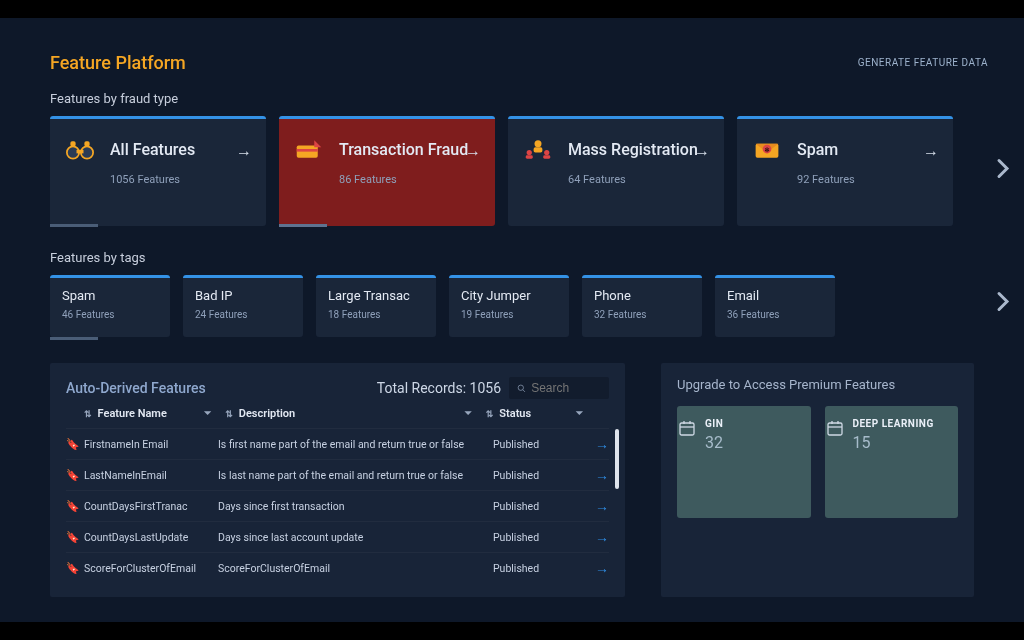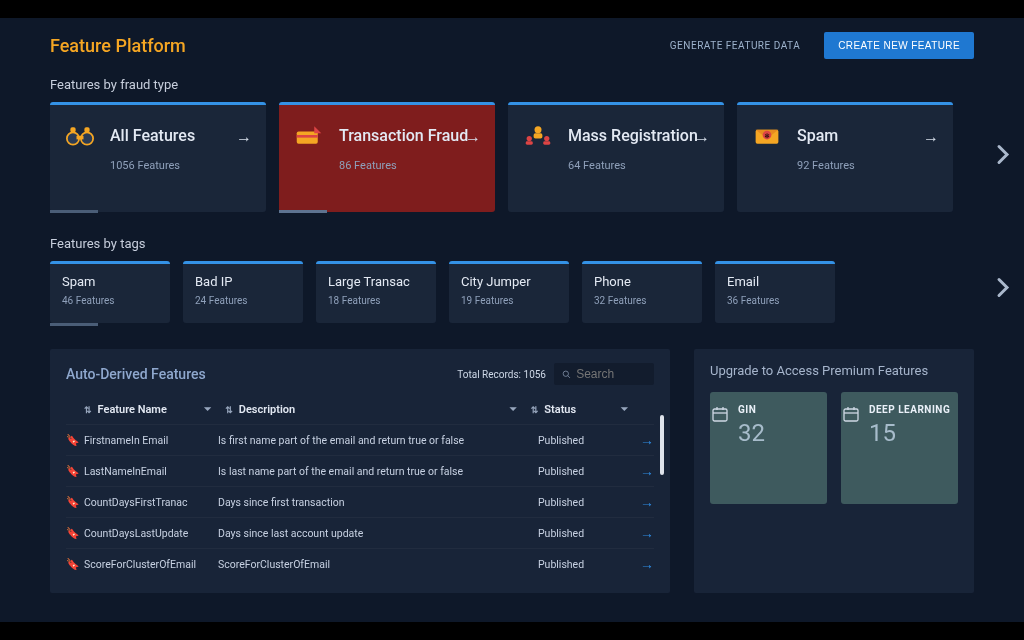--- a/index.html
+++ b/index.html
@@ -5,22 +5,23 @@
 * { box-sizing: border-box; margin: 0; padding: 0; }
 body {
   width: 1024px; height: 640px;
   background: #0e1829;
   font-family: -apple-system, "Segoe UI", Roboto, Arial, sans-serif;
   color: #bcc5d3;
   overflow: hidden;
 }
 .topbar { height: 18px; background: #000; }
 .header {
-  display: flex; align-items: center; justify-content: space-between;
-  padding: 14px 50px 10px 50px;
+  display: flex; justify-content: space-between;
+  padding: 14px 36px 10px 50px;
+  margin-top: 20px;
 }
 .brand { color: #f5a623; font-size: 18px; font-weight: 500; }
 .hdr-actions { display: flex; align-items: center; gap: 24px; }
 .gen-link { color: #9db2cc; font-size: 10px; letter-spacing: .5px; cursor: pointer; }
 .btn-primary {
   background: #1f78d1; color: #fff; font-size: 10px; letter-spacing: .4px;
   padding: 8px 14px; border: none; border-radius: 2px; cursor: pointer;
 }
 .section { padding: 0 50px; }
 .sec-title { color: #c7cedc; font-size: 13px; margin: 8px 0 10px; }
@@ -54,24 +55,24 @@
   padding: 10px 12px;
 }
 .tag-card .t { color:#e3e9f3; font-size:13px; }
 .tag-card .c { color:#8fa0ba; font-size:10px; margin-top:6px; }
 
 .lower { display:flex; gap:24px; padding:0 50px; margin-top:26px; }
 .panel {
   background:#182438; border-radius:2px; padding:14px 16px;
 }
 .tbl-panel { flex: 1; min-width: 0; }
-.tbl-head { display:flex; align-items:center; justify-content:space-between; margin-bottom:10px; }
+.tbl-head { display:flex; align-items:center; justify-content:space-between; margin-bottom:0; }
 .tbl-title { color:#8fa8ce; font-size:14px; font-weight:500; }
 .tbl-meta { display:flex; align-items:center; gap:8px; }
-.rec { color:#cdd7e6; font-size:10px; }
+.rec { color:#cdd7e6; font-size:14px; }
 .search-box {
   display:flex; align-items:center; background:#121c2d; border-radius:2px;
   padding:4px 8px; width:100px;
 }
 .search-box svg { width:11px; height:11px; stroke:#8897af; fill:none; stroke-width:2; }
 .search-box input {
   background:transparent; border:none; outline:none; color:#b5c1d5;
   font-size:12px; width:100%; margin-left:5px;
 }
 .cols { display:flex; align-items:center; font-size:11px; color:#e2e8f2; font-weight:600; padding:8px 0; }
@@ -85,43 +86,42 @@
   display:flex; align-items:center; font-size:10.5px; color:#c7d1e2;
   padding:7px 0; border-top:1px solid rgba(255,255,255,.04);
 }
 .bm { color:#f5a623; font-size:11px; }
 .trow .col-act { color:#2f8de4; font-size:14px; cursor:pointer; text-align:right; }
 .scroll-ind {
   position:absolute; right:6px; top:66px; width:4px; height:60px;
   background:#dfe4ec; border-radius:2px;
 }
 
-.prem-panel { width:280px; }
+.prem-panel { width:313px;margin-left:12px; }
 .prem-title { color:#a6b5cc; font-size:13px; margin-bottom:14px; }
 .prem-cards { display:flex; gap:14px; }
 .prem-card {
   flex:1; height:112px; background:#3e5a5e; border-radius:3px;
   padding:12px 2px; display:flex; gap:10px;
 }
 .cal-ic { color:#cfd9e5; margin-top:2px; }
 .prem-name { color:#eaf0f8; font-size:10px; font-weight:700; letter-spacing:.5px; }
-.prem-num { color:#a7bccb; font-size:24px; margin-top:4px; }
+.prem-num { color:#a7bccb; font-size:16px; margin-top:4px; }
 
 .botbar { position:absolute; bottom:0; left:0; right:0; height:18px; background:#000; }
 </style>
 </head>
 <body>
 
 <div class="topbar"></div>
 
 <div class="header">
   <div class="brand">Feature Platform</div>
   <div class="hdr-actions">
     <span class="gen-link">GENERATE FEATURE DATA</span>
-    <button class="btn-primary">CREATE NEW FEATURE</button>
   </div>
 </div>
 
 <div class="section">
   <div class="sec-title">Features by fraud type</div>
   <div class="row">
     <div class="ft-card">
       <div class="ft-head">
         <span class="ft-icon">
           <svg viewBox="0 0 32 24" width="28" height="22">

